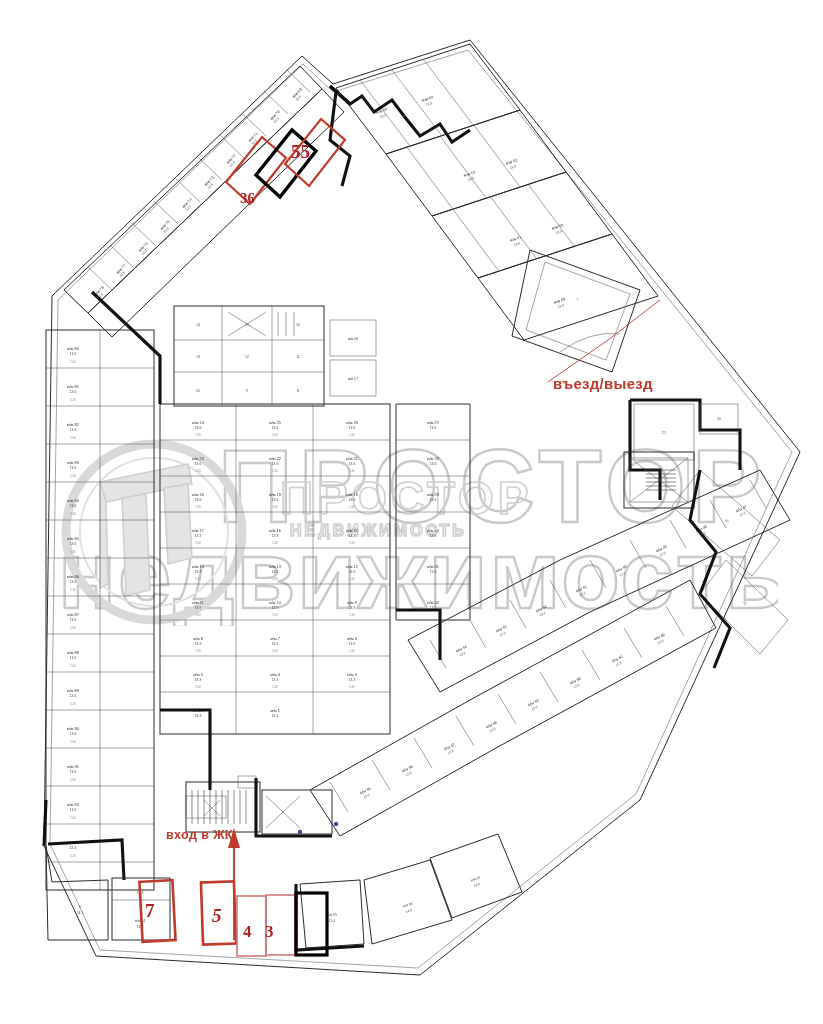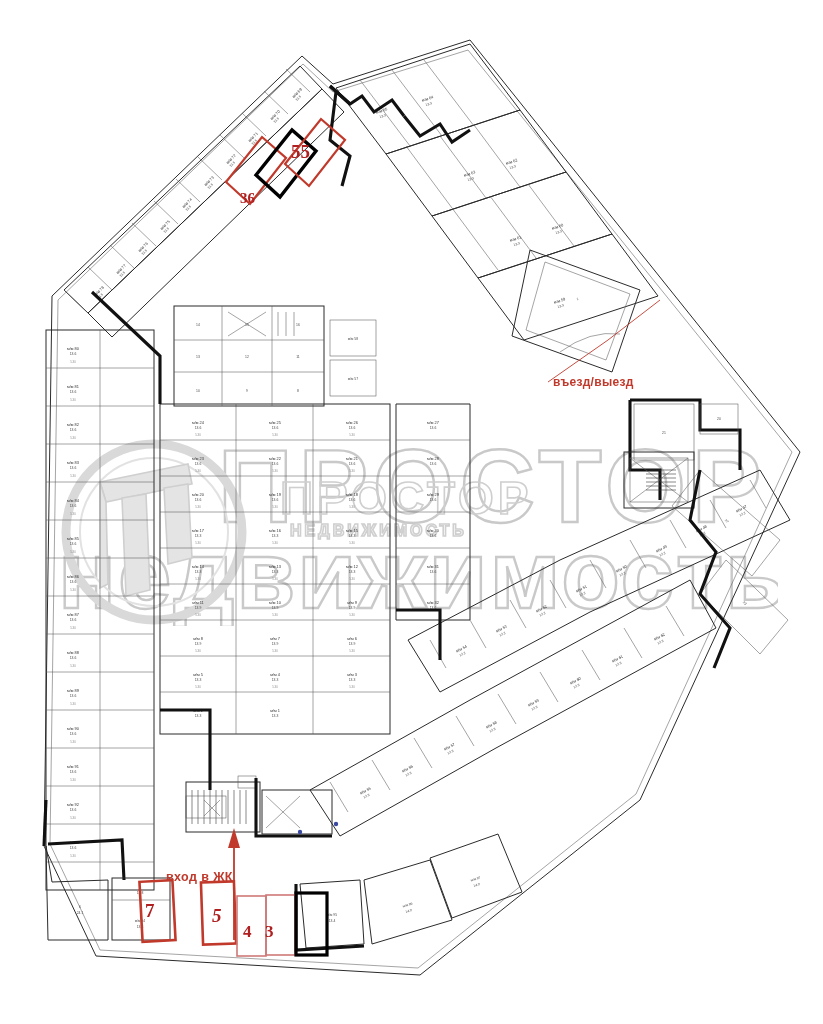--- a/index.html
+++ b/index.html
@@ -3,22 +3,22 @@
 <meta charset="utf-8">
 <style>
   html,body{margin:0;padding:0;background:#ffffff;}
   body{font-family:"Liberation Sans",sans-serif;}
   #stage{position:relative;width:823px;height:1024px;background:#fff;overflow:hidden;}
   #plan{position:absolute;inset:0;}
   .wm{position:absolute;pointer-events:none;}
   #wm-word{left:58px;top:436px;width:720px;height:190px;}
   #wm-logo{left:60px;top:438px;width:188px;height:188px;}
   .ann{position:absolute;color:#c0392b;font-weight:700;white-space:nowrap;}
-  #ann-entry{left:166px;top:870px;font-size:12.5px;letter-spacing:.4px;}
-  #ann-drive{left:553px;top:375px;font-size:12px;letter-spacing:.3px;}
+  #ann-entry{left:166px;top:828px;font-size:12.5px;letter-spacing:.4px;}
+  #ann-drive{left:553px;top:375px;font-size:15px;letter-spacing:.3px;}
   .unitlabel{position:absolute;color:#b02020;font-weight:700;font-family:"Liberation Serif",serif;}
   #lbl-36{left:240px;top:164px;font-size:15px;margin-top:26px;}
   #lbl-38{left:291px;top:141px;font-size:19px;}
   #lbl-7{left:145px;top:900px;font-size:19px;}
   #lbl-5{left:212px;top:905px;font-size:19px;font-style:italic;}
   #lbl-4{left:243px;top:922px;font-size:17px;}
   #lbl-3{left:265px;top:922px;font-size:17px;}
 </style>
 </head>
 <body>

